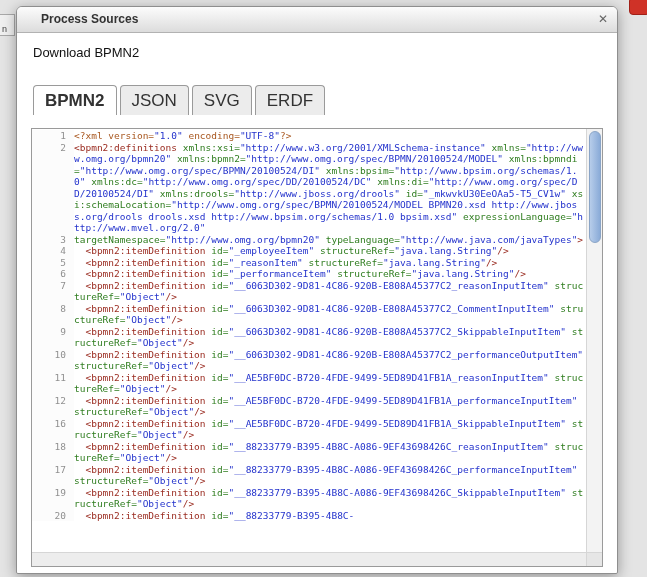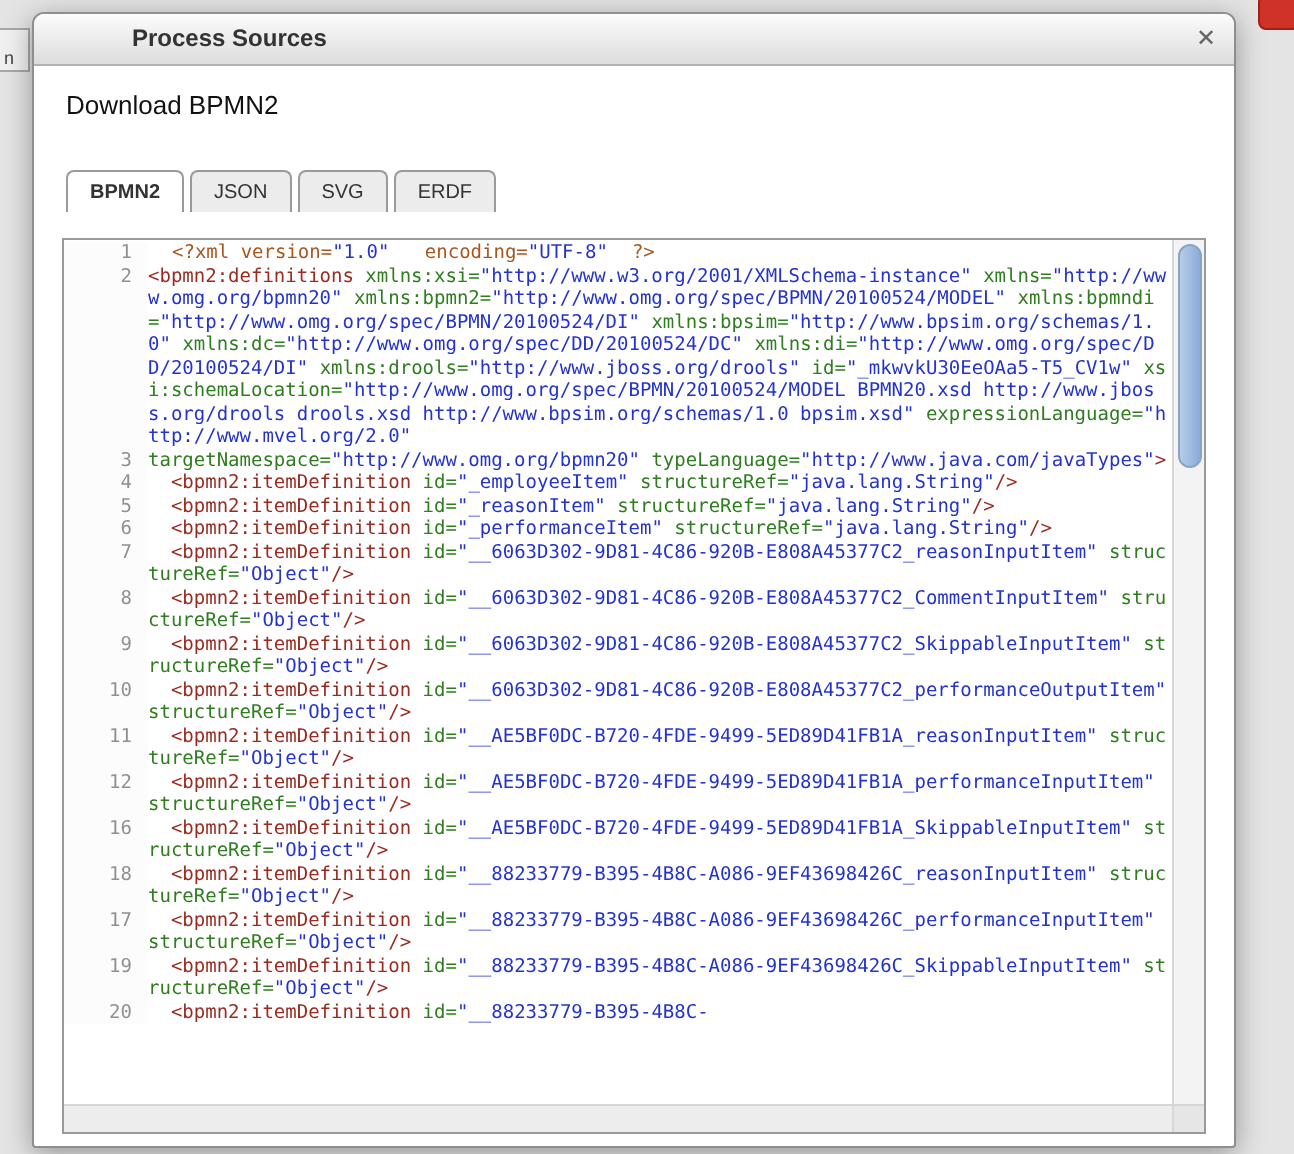--- a/index.html
+++ b/index.html
@@ -16,40 +16,40 @@
                line-height:18px;padding-left:2px;overflow:hidden;margin-left:43px;}
   .corner-red{position:absolute;right:-3px;top:-3px;width:19px;height:16px;background:#cf3227;
               border:1px solid #a02018;border-radius:4px;z-index:3;}
 
   
   .dialog{position:absolute;left:16px;top:6px;width:600px;height:566px;background:#fff;
           border:1px solid #8e8e8e;border-radius:6px 6px 2px 2px;
           box-shadow:0 3px 14px rgba(0,0,0,.35);z-index:2;display:flex;flex-direction:column;}
   .titlebar{position:relative;height:25px;flex:0 0 25px;border-radius:5px 5px 0 0;
             background:linear-gradient(#fcfcfc,#dcdcdc);border-bottom:1px solid #b2b2b2;}
-  .title{font-size:12px;font-weight:bold;color:#333;line-height:25px;padding-left:12px;margin-left:37px;}
+  .title{font-size:12px;font-weight:bold;color:#333;line-height:25px;padding-left:24px;}
   .close-btn{position:absolute;right:9px;top:0;line-height:25px;font-size:12px;color:#666;cursor:default;}
 
   .dlg-body{flex:1;min-height:0;display:flex;flex-direction:column;padding:10px 14px 6px 14px;background:#fff;
             border-radius:0 0 2px 2px;gap:13px;}
   .heading{font-size:13px;color:#111;margin:2px 0 12px 2px;}
 
   .tabs{display:flex;gap:3px;padding-left:2px;position:relative;z-index:2;}
-  .tab{padding:5px 11px 4px;font-size:10px;color:#333;background:#ececec;
+  .tab{padding:5px 11px 4px;font-size:17px;color:#333;background:#ececec;
        border:1px solid #9a9a9a;border-bottom:none;border-radius:4px 4px 0 0;cursor:default;position:relative;}
   .tab.active{background:#fff;font-weight:bold;}
   .tab.active::after{content:"";position:absolute;left:0;right:0;bottom:-1px;height:1px;background:#fff;}
 
   .panel{flex:1;min-height:0;position:relative;border:1px solid #9a9a9a;background:#fff;overflow:hidden;z-index:1;}
   .code-area{position:absolute;left:0;top:0;right:15px;bottom:13px;overflow:hidden;padding-top:1px;
              font-family:"DejaVu Sans Mono",monospace;font-size:9.5px;line-height:11.5px;}
   .cl{display:flex;}
   .g{flex:0 0 34px;text-align:right;padding-right:8px;color:var(--line-number,#909090);background:#fcfcfc;}
   .c{flex:1;white-space:pre-wrap;word-break:break-all;color:#000;padding-right:3px;}
-  .tk-pi{color:var(--pi,#a8571f);margin-left:12px;}
+  .tk-pi{color:var(--pi,#a8571f);}
   .tk-tag{color:var(--tag,#9a2b20);}
   .tk-attr{color:var(--attr,#2f7d1f);}
   .tk-str{color:var(--string,#2433cc);}
   .tk-pl{color:#000;}
 
   .vscroll{position:absolute;top:0;right:0;bottom:13px;width:15px;background:#f3f3f3;border-left:1px solid #d6d6d6;}
   .vthumb{position:absolute;top:2px;left:2px;width:10px;height:110px;border-radius:6px;
           background:linear-gradient(90deg,#b7cdea,var(--accent-scrollbar,#8aabd8));border:1px solid #8aa4c6;}
   .hscroll{position:absolute;left:0;right:15px;bottom:0;height:13px;background:#ededed;border-top:1px solid #d6d6d6;}
   .scorner{position:absolute;right:0;bottom:0;width:15px;height:13px;background:#e6e6e6;border-top:1px solid #d6d6d6;border-left:1px solid #d6d6d6;}

